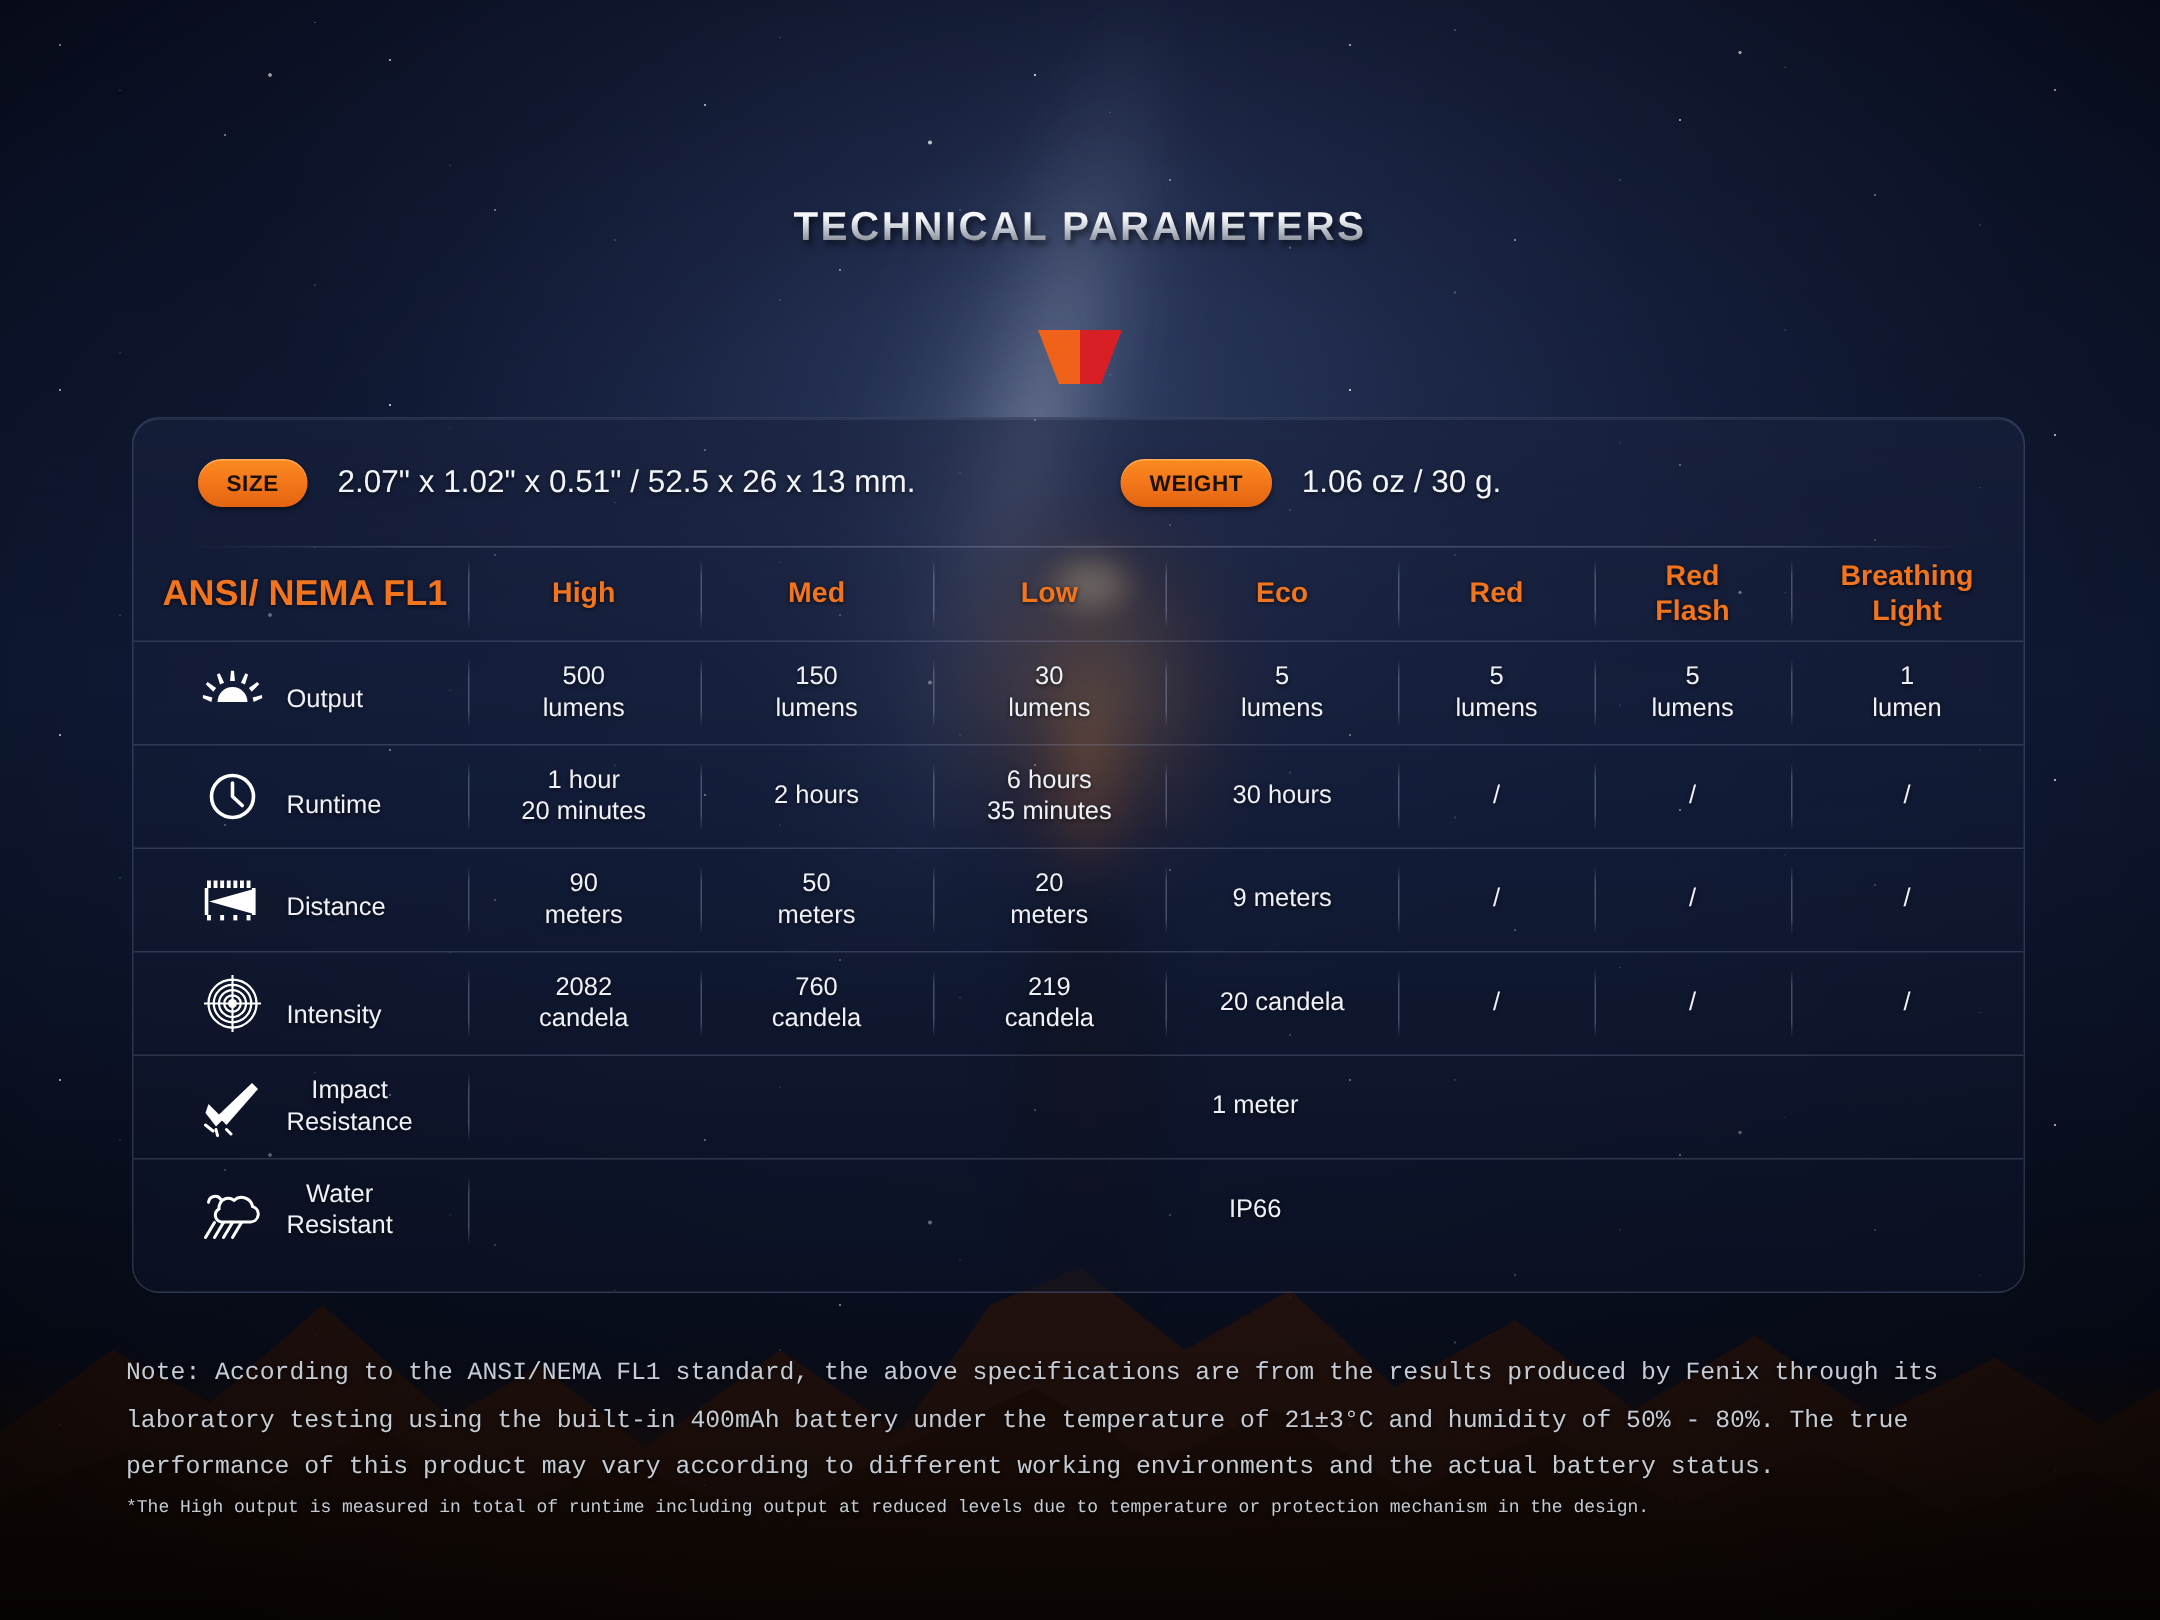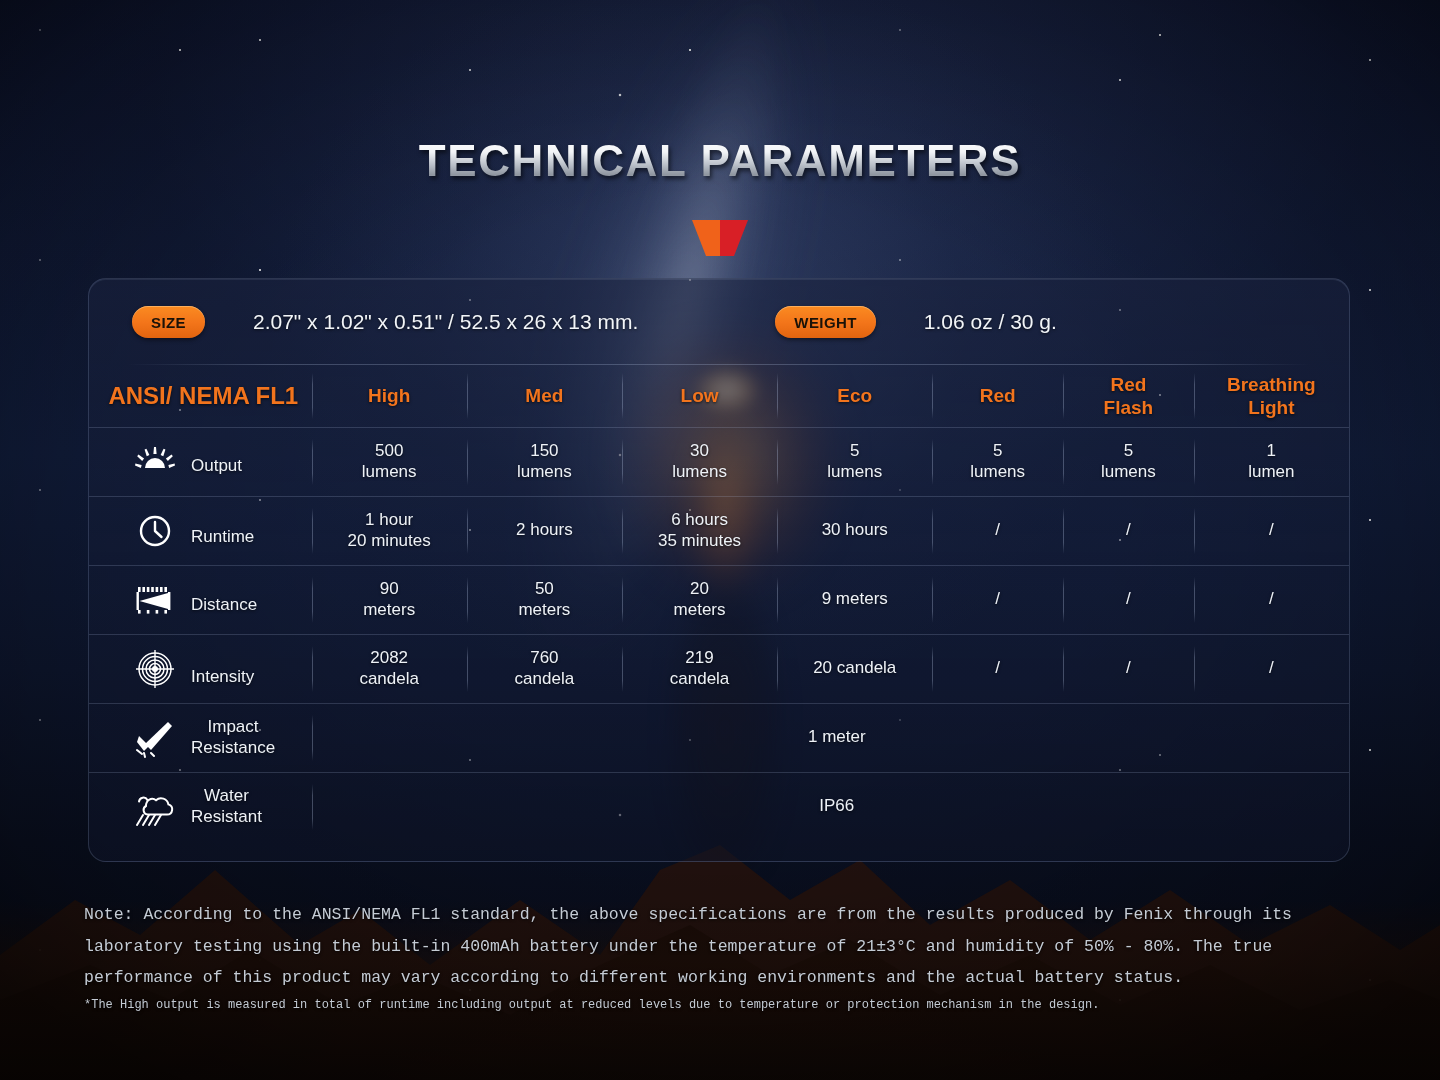--- a/index.html
+++ b/index.html
@@ -130,21 +130,21 @@
   .vignette {
     position: absolute; inset: 0;
     background: radial-gradient(ellipse 1000px 720px at 50% 45%, rgba(0,0,0,0) 40%, rgba(0,0,0,0.32) 85%, rgba(0,0,0,0.52) 100%);
     pointer-events: none;
   }
 
   
   .title-wrap { position: absolute; left: 0; top: 136px; width: 1440px; text-align: center; }
   .title {
     display: inline-block;
-    font-size: 44px;
+    font-size: 27px;
     font-weight: bold;
     letter-spacing: 1.6px;
     background: linear-gradient(to bottom, #ffffff 0%, #f2f4f7 32%, #b9bfc8 58%, #8e959f 78%, #cfd4da 100%);
     -webkit-background-clip: text;
     background-clip: text;
     color: transparent;
     -webkit-text-fill-color: transparent;
     filter: drop-shadow(2px 3px 2px rgba(0,0,0,0.55));
     text-align: center;
   }
@@ -190,21 +190,21 @@
     letter-spacing: 0.4px;
     box-shadow: 0 2px 4px rgba(0,0,0,0.45), inset 0 1px 0 rgba(255,210,150,0.5);
   }
   .spec-val {
     color: #f2f5f8;
     font-size: 21px;
     margin-left: 20px;
     white-space: nowrap;
     text-shadow: 0 1px 3px rgba(0,0,0,0.6);
   }
-  .spec-group { display: flex; align-items: center; gap: 28px; }
+  .spec-group { display: flex; align-items: center; }
   .spec-group.weight { margin-left: 137px; }
 
   
   table.spec {
     width: 100%;
     border-collapse: collapse;
     table-layout: fixed;
   }
   table.spec col.c-label { width: 218px; }
   table.spec col.c-mode  { width: 152px; }

